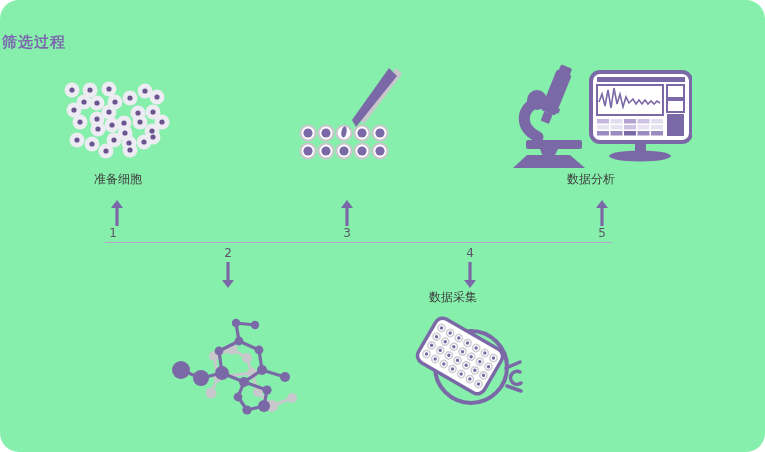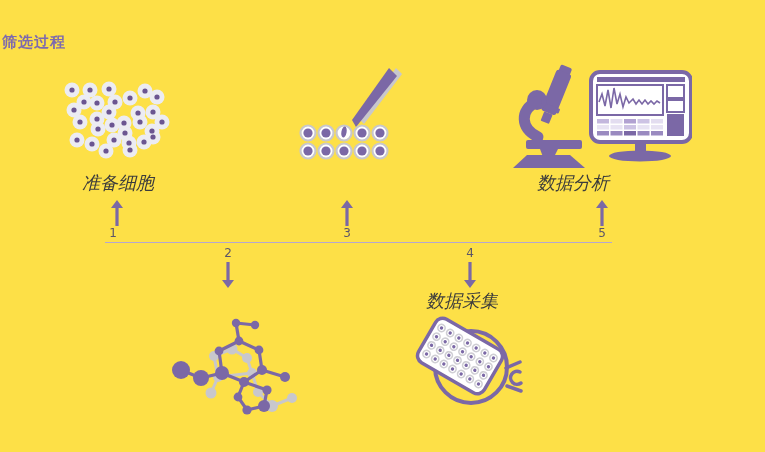--- a/index.html
+++ b/index.html
@@ -2,44 +2,44 @@
 <html><head>
 <meta charset="utf-8">
 <style>
   * { margin: 0; padding: 0; box-sizing: border-box; }
   html, body { background: #ffffff; }
   body { font-family: "DejaVu Sans", "Liberation Sans", sans-serif; }
   .canvas {
     position: relative;
     width: 765px;
     height: 452px;
-    background: #fde047;
+    background: #86efac;
     overflow: hidden;
+    border-radius: 19px;
   }
   .page-title {
     position: absolute;
     left: 2px; top: 33px;
     font-size: 15px;
     font-weight: bold;
     color: #7d6aae;
     letter-spacing: 1px;
   }
   .timeline {
     position: absolute;
     left: 105px; top: 242px;
     width: 507px; height: 1px;
     background: #b5a7cf;
   }
   .step-label {
     position: absolute;
     width: 120px;
     text-align: center;
-    font-size: 18px;
+    font-size: 12px;
     color: #3c3c3c;
-    font-style: italic;
   }
   .step-number {
     position: absolute;
     width: 16px;
     text-align: center;
     font-size: 12px;
     color: #5c5568;
   }
   .arrow { position: absolute; width: 14px; height: 26px; }
   .icon-box { position: absolute; }
@@ -214,21 +214,21 @@
   </svg>
   <svg class="arrow" style="left:340px; top:200px;" viewBox="0 0 14 26">
     <polygon points="7,0 13,8 8.6,8 8.6,26 5.4,26 5.4,8 1,8" fill="#7b68a6"></polygon>
   </svg>
   <div class="step-number" style="left:339px; top:226px;">3</div>
 
   <div class="step-number" style="left:462px; top:246px;">4</div>
   <svg class="arrow" style="left:463px; top:262px;" viewBox="0 0 14 26">
     <polygon points="7,26 13,18 8.6,18 8.6,0 5.4,0 5.4,18 1,18" fill="#7b68a6"></polygon>
   </svg>
-  <div class="step-label" style="left:402px; top:289px;">数据采集</div>
+  <div class="step-label" style="left:393px; top:289px;">数据采集</div>
   <svg class="icon-box" style="left:410px; top:316px;" width="130" height="106" viewBox="0 0 130 106">
 
     <circle cx="61" cy="51" r="36" fill="none" stroke="#7b68a6" stroke-width="4"></circle>
 
     <g stroke="#7b68a6" stroke-width="3.5" fill="none" stroke-linecap="round">
       <path d="M96,52 L110,46"></path>
       <path d="M97,70 L111,75"></path>
       <path d="M110,56 a6.5,6.5 0 1 0 1,11"></path>
     </g>
 
@@ -336,19 +336,19 @@
         <rect x="85" y="67" width="12" height="4.5" fill="#9a8ac0"></rect>
         <rect x="98.5" y="67" width="12" height="4.5" fill="#9a8ac0"></rect>
         <rect x="112" y="67" width="12" height="4.5" fill="#7b68a6"></rect>
         <rect x="125.5" y="67" width="12" height="4.5" fill="#9a8ac0"></rect>
         <rect x="139" y="67" width="12" height="4.5" fill="#9a8ac0"></rect>
       </g>
       <rect x="123" y="77" width="11" height="11" fill="#7b68a6"></rect>
       <ellipse cx="128" cy="92" rx="31" ry="5.5" fill="#7b68a6"></ellipse>
     </g>
   </svg>
-  <div class="step-label" style="left:513px; top:171px;">数据分析</div>
+  <div class="step-label" style="left:531px; top:171px;">数据分析</div>
   <svg class="arrow" style="left:595px; top:200px;" viewBox="0 0 14 26">
     <polygon points="7,0 13,8 8.6,8 8.6,26 5.4,26 5.4,8 1,8" fill="#7b68a6"></polygon>
   </svg>
   <div class="step-number" style="left:594px; top:226px;">5</div>
 
 </div>
 
 </body></html>

